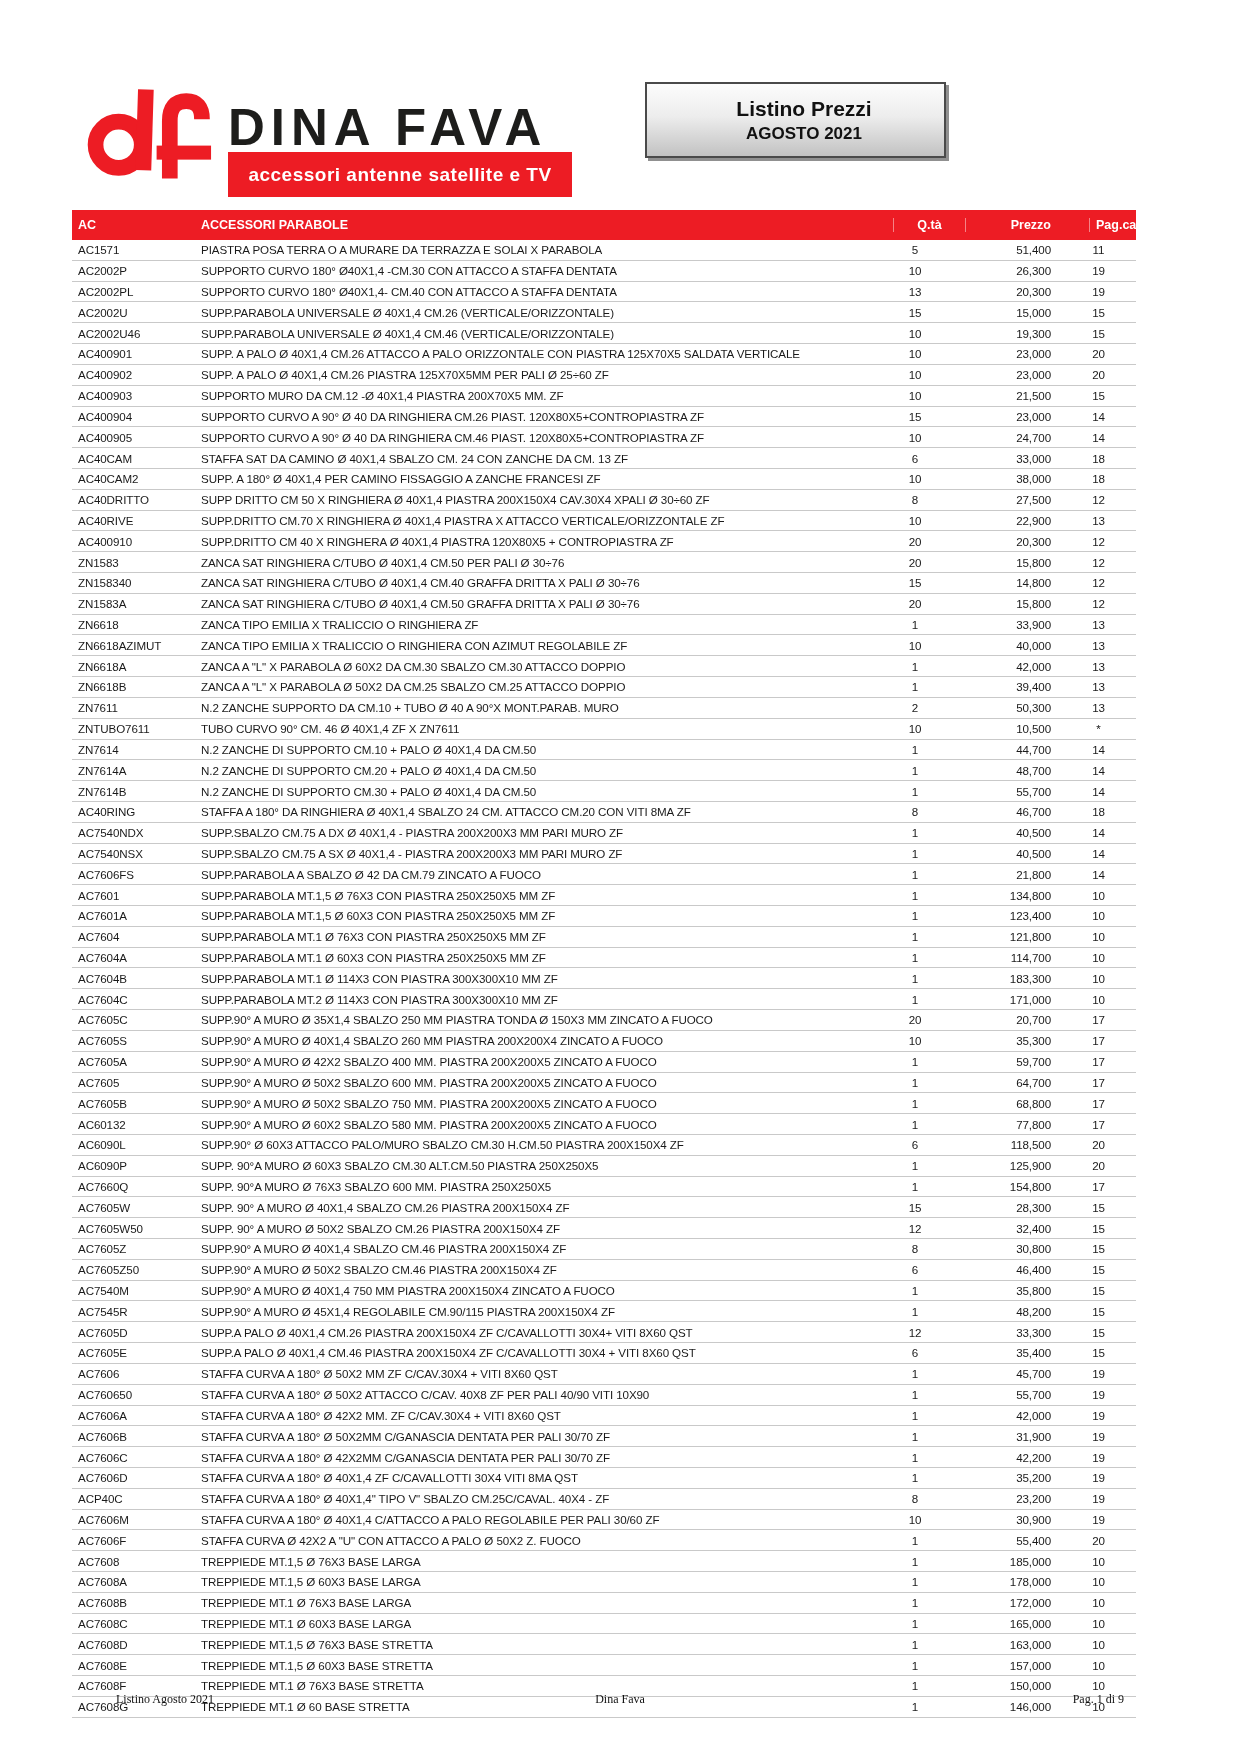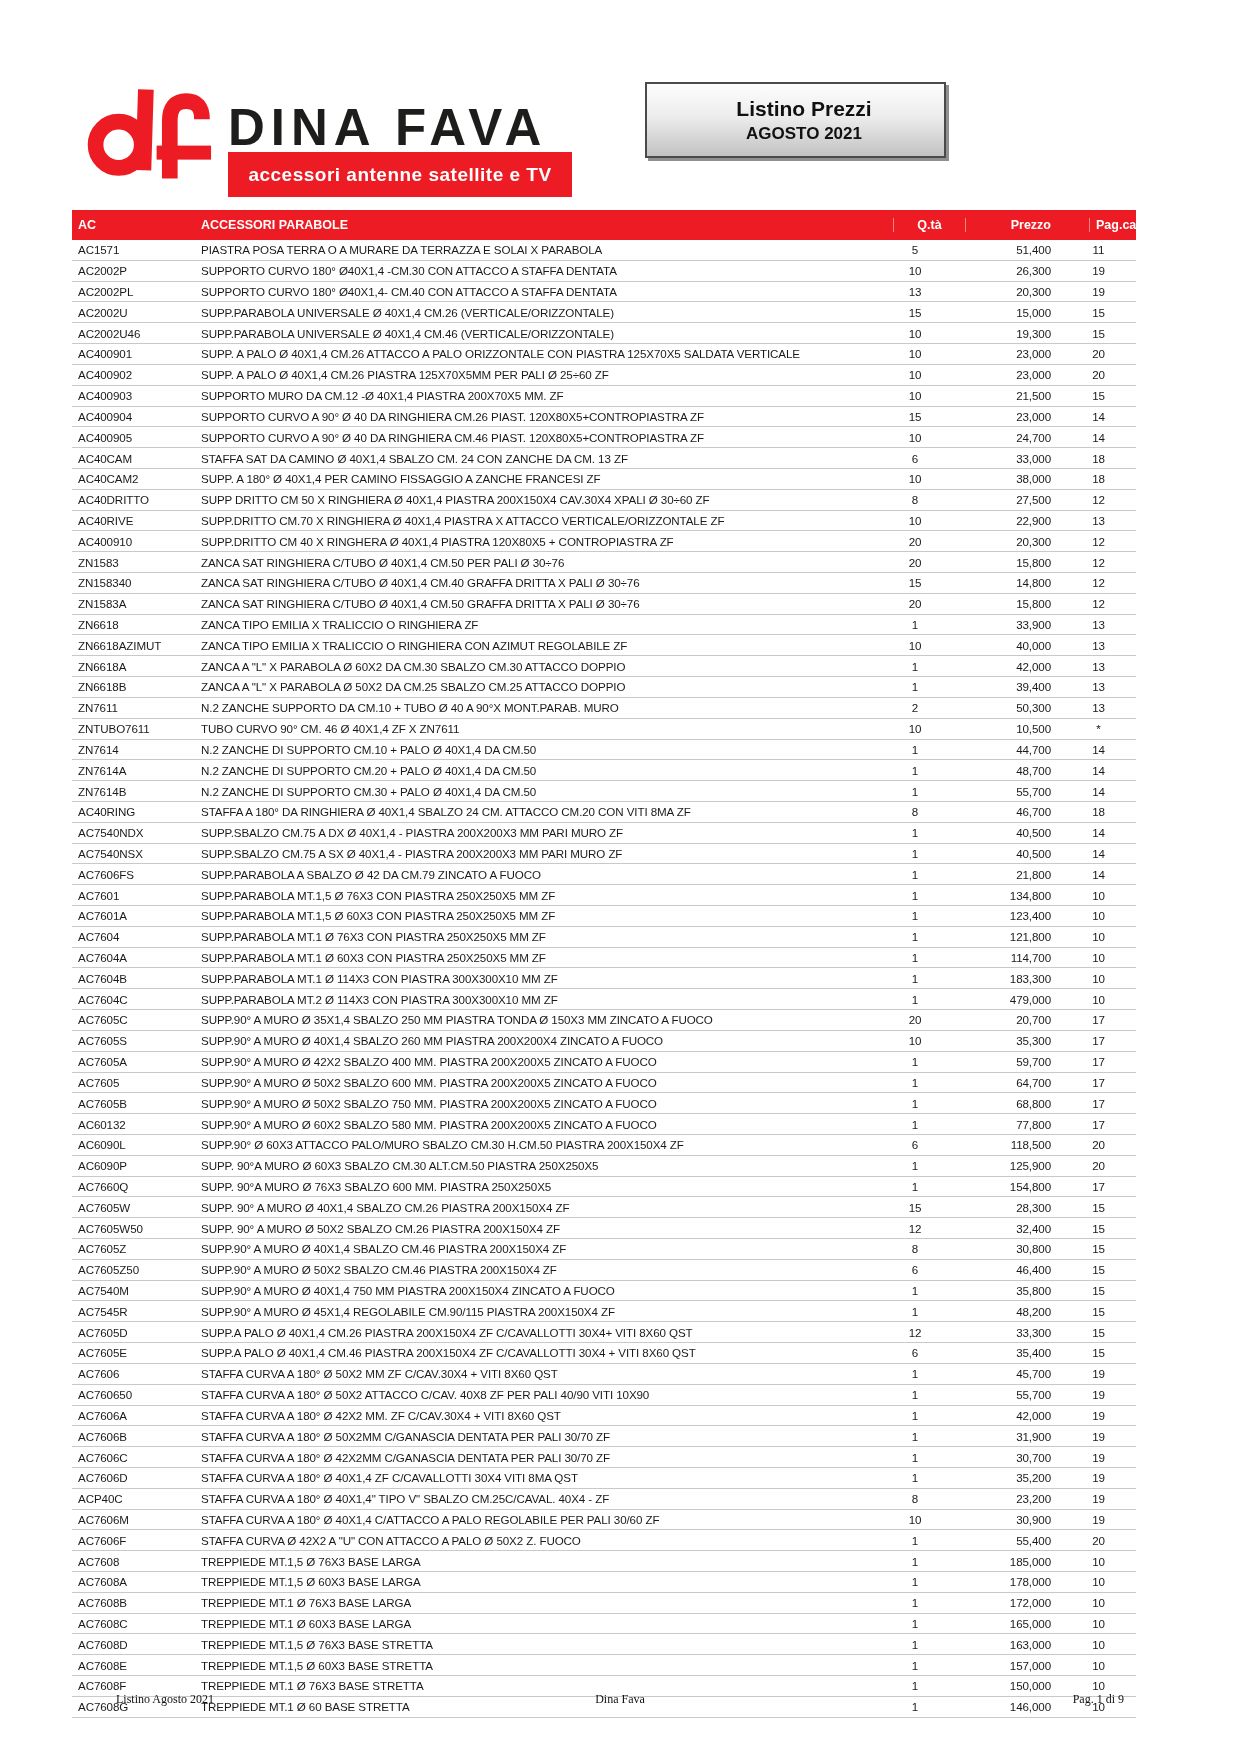--- a/index.html
+++ b/index.html
@@ -341,21 +341,21 @@
         <div class="c code">AC7604B</div>
         <div class="c desc">SUPP.PARABOLA  MT.1   Ø 114X3 CON PIASTRA  300X300X10 MM ZF</div>
         <div class="c qty">1</div>
         <div class="c price">183,300</div>
         <div class="c page">10</div>
       </div>
       <div class="row">
         <div class="c code">AC7604C</div>
         <div class="c desc">SUPP.PARABOLA  MT.2   Ø 114X3 CON PIASTRA  300X300X10 MM ZF</div>
         <div class="c qty">1</div>
-        <div class="c price">479,000</div>
+        <div class="c price">171,000</div>
         <div class="c page">10</div>
       </div>
       <div class="row">
         <div class="c code">AC7605C</div>
         <div class="c desc">SUPP.90° A MURO Ø 35X1,4 SBALZO 250 MM PIASTRA TONDA Ø 150X3 MM ZINCATO A FUOCO</div>
         <div class="c qty">20</div>
         <div class="c price">20,700</div>
         <div class="c page">17</div>
       </div>
       <div class="row">
@@ -495,21 +495,21 @@
         <div class="c code">AC7606B</div>
         <div class="c desc">STAFFA CURVA A 180° Ø 50X2MM C/GANASCIA DENTATA PER PALI 30/70 ZF</div>
         <div class="c qty">1</div>
         <div class="c price">31,900</div>
         <div class="c page">19</div>
       </div>
       <div class="row">
         <div class="c code">AC7606C</div>
         <div class="c desc">STAFFA CURVA A 180° Ø 42X2MM C/GANASCIA DENTATA PER PALI 30/70 ZF</div>
         <div class="c qty">1</div>
-        <div class="c price">30,700</div>
+        <div class="c price">42,200</div>
         <div class="c page">19</div>
       </div>
       <div class="row">
         <div class="c code">AC7606D</div>
         <div class="c desc">STAFFA CURVA A 180° Ø 40X1,4 ZF C/CAVALLOTTI 30X4 VITI  8MA QST</div>
         <div class="c qty">1</div>
         <div class="c price">35,200</div>
         <div class="c page">19</div>
       </div>
       <div class="row">

